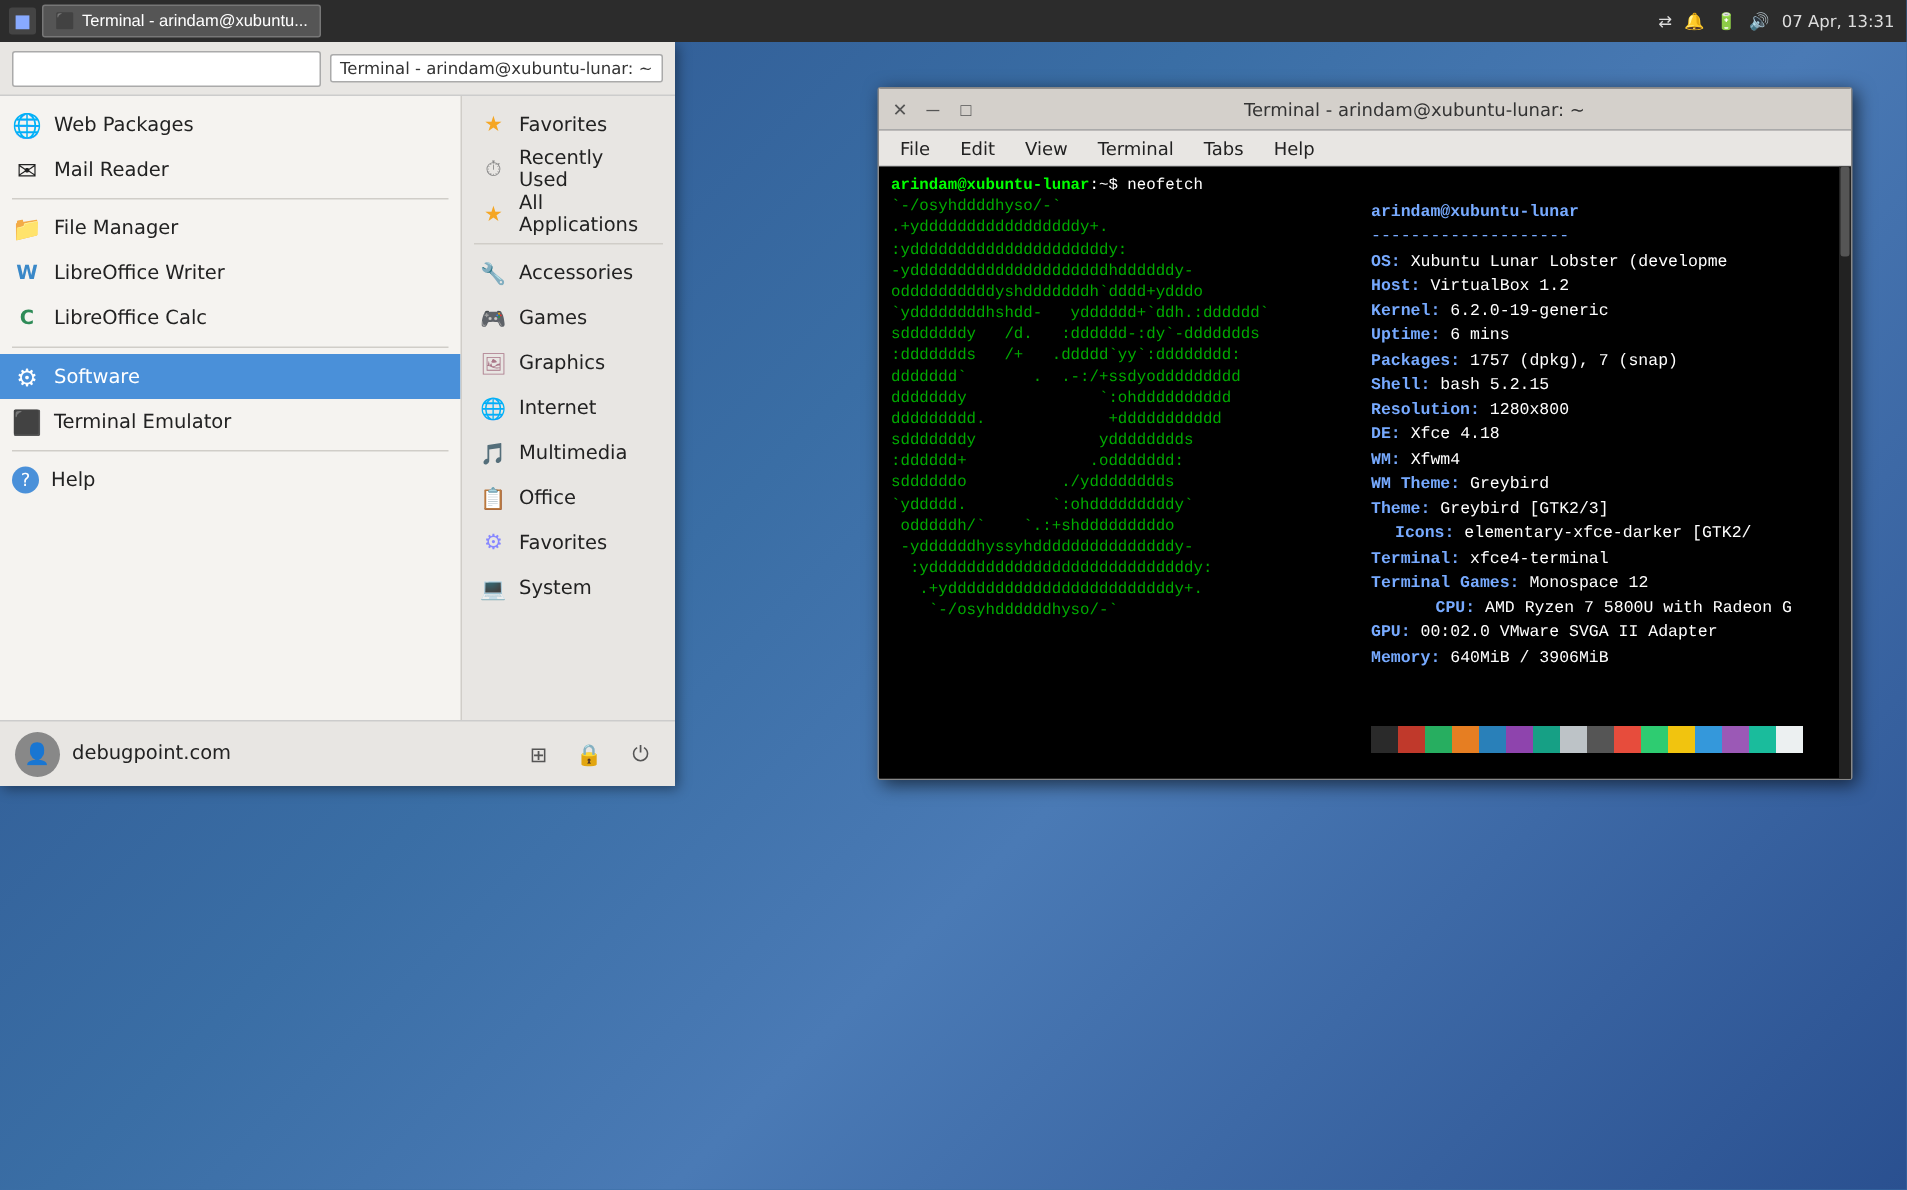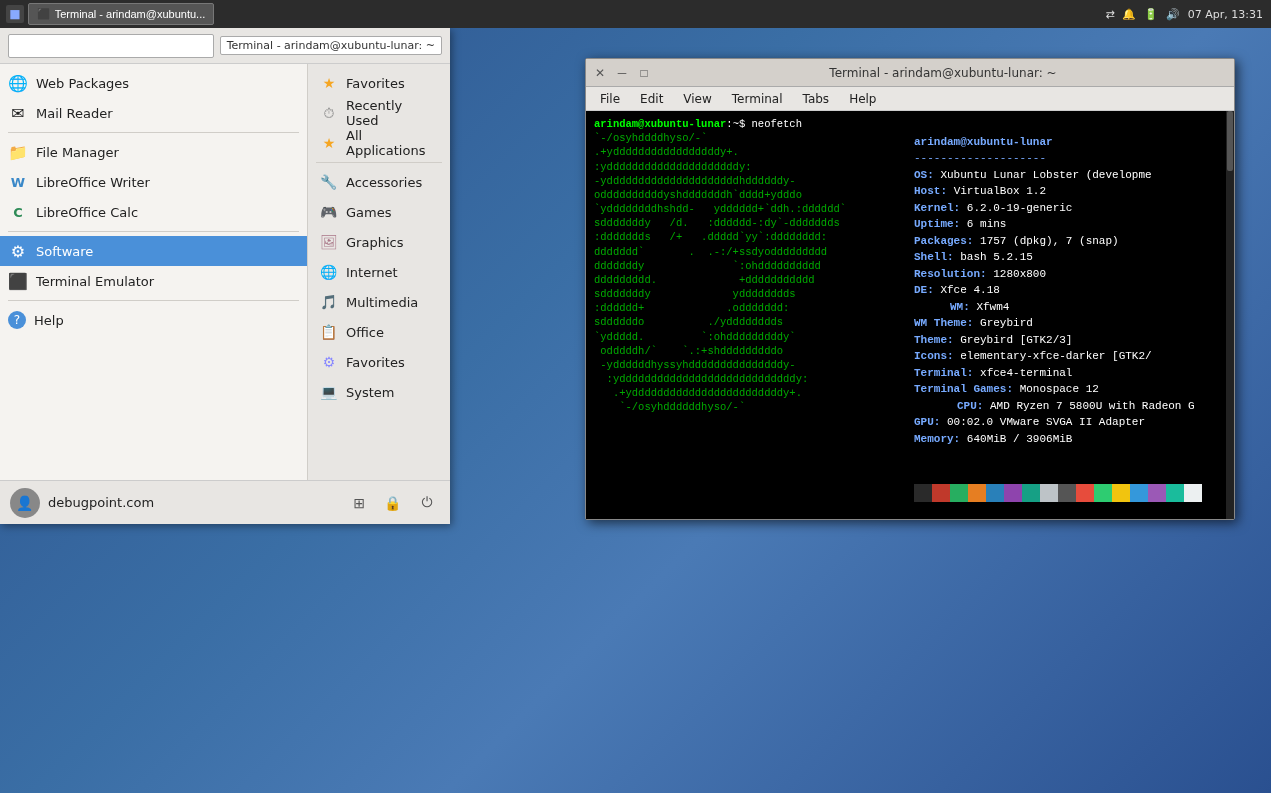--- a/index.html
+++ b/index.html
@@ -490,24 +490,24 @@
 <span style="color:#7af;font-weight:bold;">arindam@xubuntu-lunar</span>
 <span style="color:#7af;">--------------------</span>
 <span><span style="color:#7af;font-weight:bold;">OS:</span> <span style="color:#fff;">Xubuntu Lunar Lobster (developme</span></span>
 <span><span style="color:#7af;font-weight:bold;">Host:</span> <span style="color:#fff;">VirtualBox 1.2</span></span>
 <span><span style="color:#7af;font-weight:bold;">Kernel:</span> <span style="color:#fff;">6.2.0-19-generic</span></span>
 <span><span style="color:#7af;font-weight:bold;">Uptime:</span> <span style="color:#fff;">6 mins</span></span>
 <span><span style="color:#7af;font-weight:bold;">Packages:</span> <span style="color:#fff;">1757 (dpkg), 7 (snap)</span></span>
 <span><span style="color:#7af;font-weight:bold;">Shell:</span> <span style="color:#fff;">bash 5.2.15</span></span>
 <span><span style="color:#7af;font-weight:bold;">Resolution:</span> <span style="color:#fff;">1280x800</span></span>
 <span><span style="color:#7af;font-weight:bold;">DE:</span> <span style="color:#fff;">Xfce 4.18</span></span>
-<span><span style="color:#7af;font-weight:bold;margin-left:36px;">WM:</span> <span style="color:#fff;">Xfwm4</span></span>
+<span><span style="color:#7af;font-weight:bold;">WM:</span> <span style="color:#fff;">Xfwm4</span></span>
 <span><span style="color:#7af;font-weight:bold;">WM Theme:</span> <span style="color:#fff;">Greybird</span></span>
 <span><span style="color:#7af;font-weight:bold;">Theme:</span> <span style="color:#fff;">Greybird [GTK2/3]</span></span>
-<span><span style="color:#7af;font-weight:bold;">Icons:</span> <span style="color:#fff;">elementary-xfce-darker [GTK2/</span></span>
+<span><span style="color:#7af;font-weight:bold;margin-left:16px;">Icons:</span> <span style="color:#fff;">elementary-xfce-darker [GTK2/</span></span>
 <span><span style="color:#7af;font-weight:bold;">Terminal:</span> <span style="color:#fff;">xfce4-terminal</span></span>
 <span><span style="color:#7af;font-weight:bold;">Terminal Games:</span> <span style="color:#fff;">Monospace 12</span></span>
 <span><span style="color:#7af;font-weight:bold;margin-left:43px;">CPU:</span> <span style="color:#fff;">AMD Ryzen 7 5800U with Radeon G</span></span>
 <span><span style="color:#7af;font-weight:bold;font-family:Liberation Mono, monospace;">GPU:</span> <span style="color:#fff;">00:02.0 VMware SVGA II Adapter</span></span>
 <span><span style="color:#7af;font-weight:bold;">Memory:</span> <span style="color:#fff;">640MiB / 3906MiB</span></span>
 <br>
 <div style="display:flex;flex-wrap:wrap;gap:0;margin-top:4px;">
   <div style="width:18px;height:18px;background:#2a2a2a;"></div>
   <div style="width:18px;height:18px;background:#c0392b;"></div>
   <div style="width:18px;height:18px;background:#27ae60;"></div>

